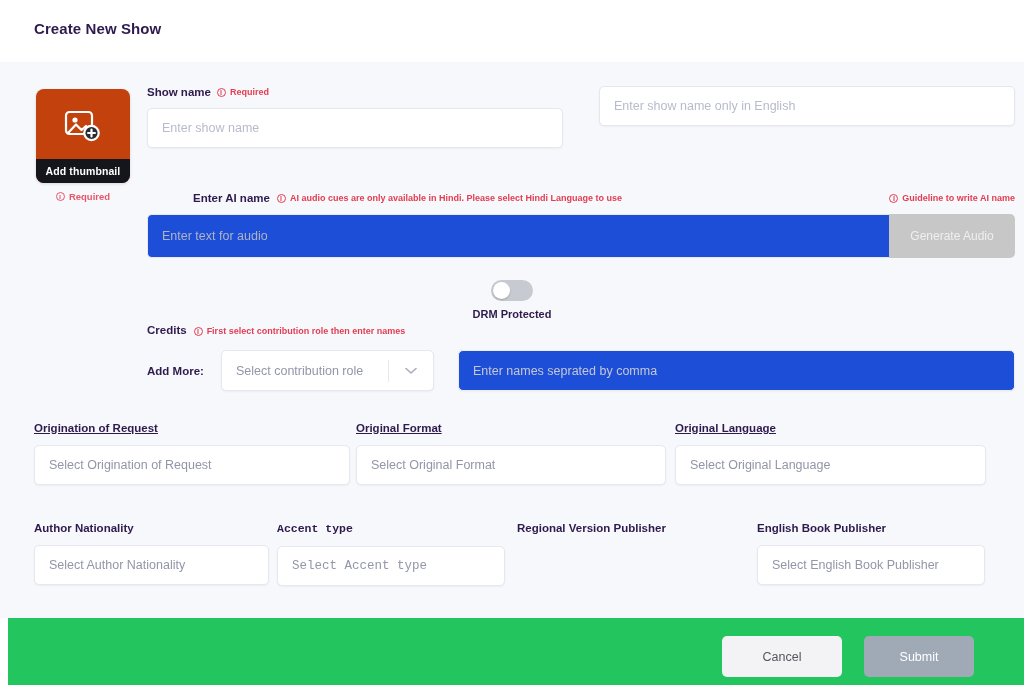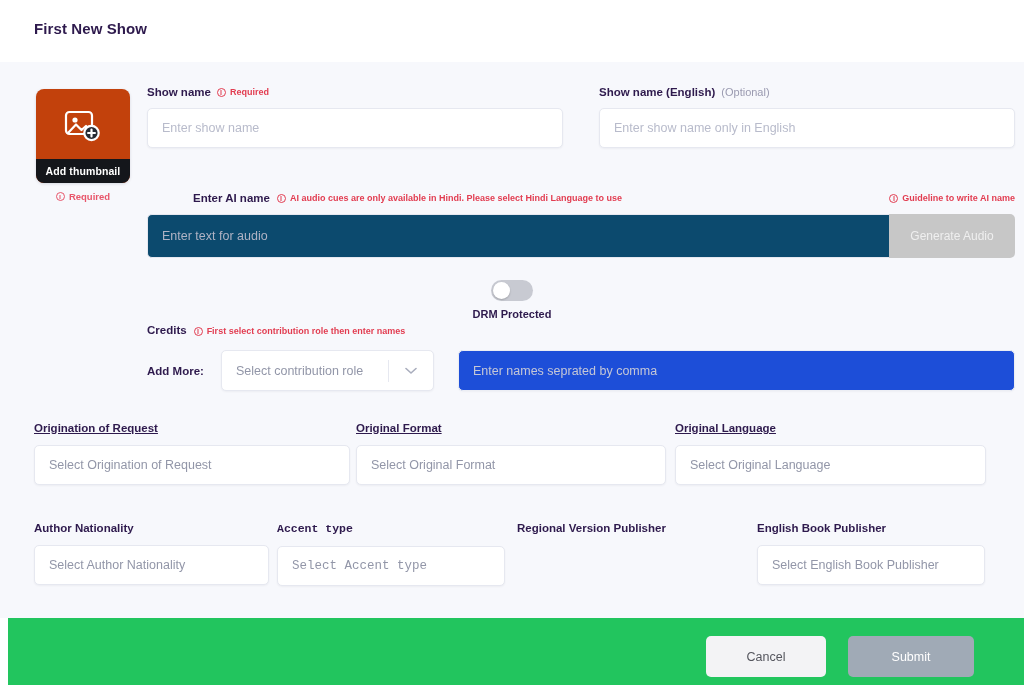--- a/index.html
+++ b/index.html
@@ -84,21 +84,21 @@
   .shownames-row { display: flex; gap: 36px; }
   .sn-col { width: 430px; }
   .sn-col .fld-label { margin-bottom: 10px; }
 
   
   .sec-ai { position: absolute; left: 147px; top: 130px; width: 868px; }
   .ai-label-row { display: flex; align-items: center; justify-content: space-between; margin-bottom: 10px; }
   .ai-label-left { display: flex; align-items: center; gap: 7px; padding-left: 46px; }
   .ai-input-row { display: flex; }
   .ai-input {
-    flex: 1; height: 44px; background: #0c4a6e; border: 1px solid #e6e8f0;
+    flex: 1; height: 44px; background: #1d4ed8; border: 1px solid #e6e8f0;
     border-right: none; border-radius: 5px 0 0 5px;
     display: flex; align-items: center; padding: 14px 14px;
     font-size: 12.5px; color: #b0b3c4;
   }
   .gen-audio-btn {
     width: 126px; height: 44px; background: #c7c7c7; color: #efefef;
     border-radius: 0 5px 5px 0; display: flex; align-items: center;
     justify-content: center; font-size: 12px; cursor: pointer;
   }
 
@@ -158,29 +158,29 @@
     background: #22c55e;
   }
   .footer-btns {
     position: absolute; right: 58px; top: 18px; display: flex; gap: 22px;
   }
   .btn {
     height: 41px; border-radius: 5px; display: flex; align-items: center;
     justify-content: center; font-size: 12.5px; cursor: pointer;
   }
   .btn-cancel { width: 120px; background: #f3f3f5; color: #55565e; }
-  .btn-submit { width: 126px; background: #a0aab6; color: #ffffff; }
+  .btn-submit { width: 110px; background: #a0aab6; color: #ffffff; }
 </style>
 </head>
 <body>
 
 <div class="page">
 
   <div class="header">
-    <div class="header-title">First New Show</div>
+    <div class="header-title">Create New Show</div>
   </div>
 
   <div class="panel">
 
     <div class="thumb-wrap">
       <div class="thumb-box">
         <span class="thumb-icon">
           <svg width="40" height="34" viewBox="0 0 40 34" fill="none">
             <rect x="3" y="2" width="26" height="22" rx="3.5" stroke="#ffffff" stroke-width="2.2"></rect>
             <circle cx="12" cy="10" r="2.6" fill="#ffffff"></circle>
@@ -203,24 +203,20 @@
           <div class="fld-label">
             <span>Show name</span>
             <span class="hint-red">
               <span class="info-icon"></span>
               <span>Required</span>
             </span>
           </div>
           <div class="input" title="Enter show name">Enter show name</div>
         </div>
         <div class="sn-col">
-          <div class="fld-label">
-            <span>Show name (English)</span>
-            <span class="hint-gray">(Optional)</span>
-          </div>
           <div class="input">Enter show name only in English</div>
         </div>
       </div>
     </div>
 
     <div class="sec-ai">
       <div class="ai-label-row">
         <div class="ai-label-left">
           <span class="fld-label">Enter AI name</span>
           <span class="hint-red">

